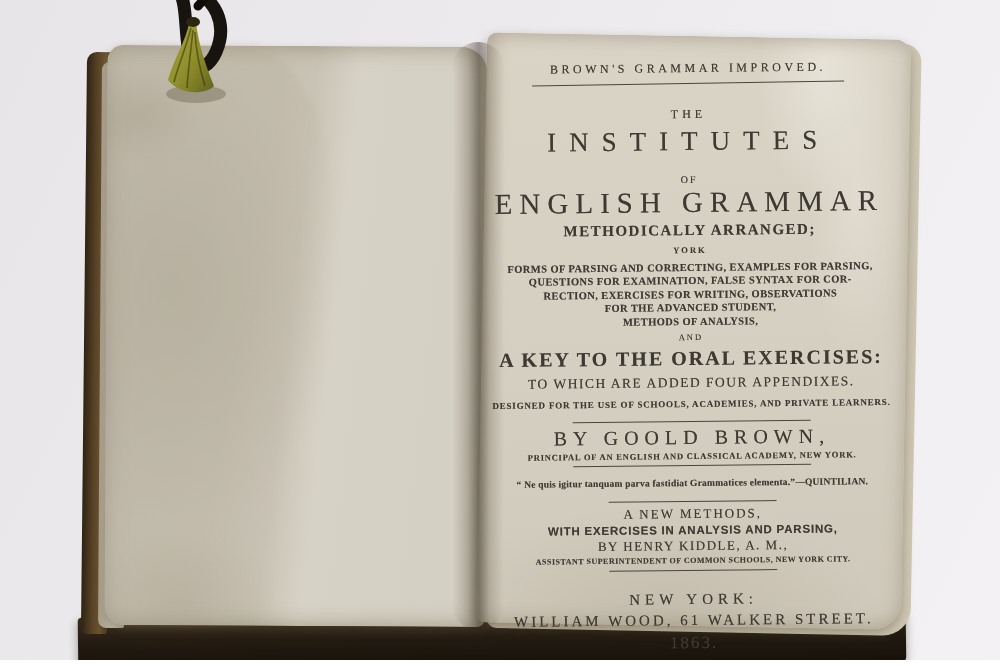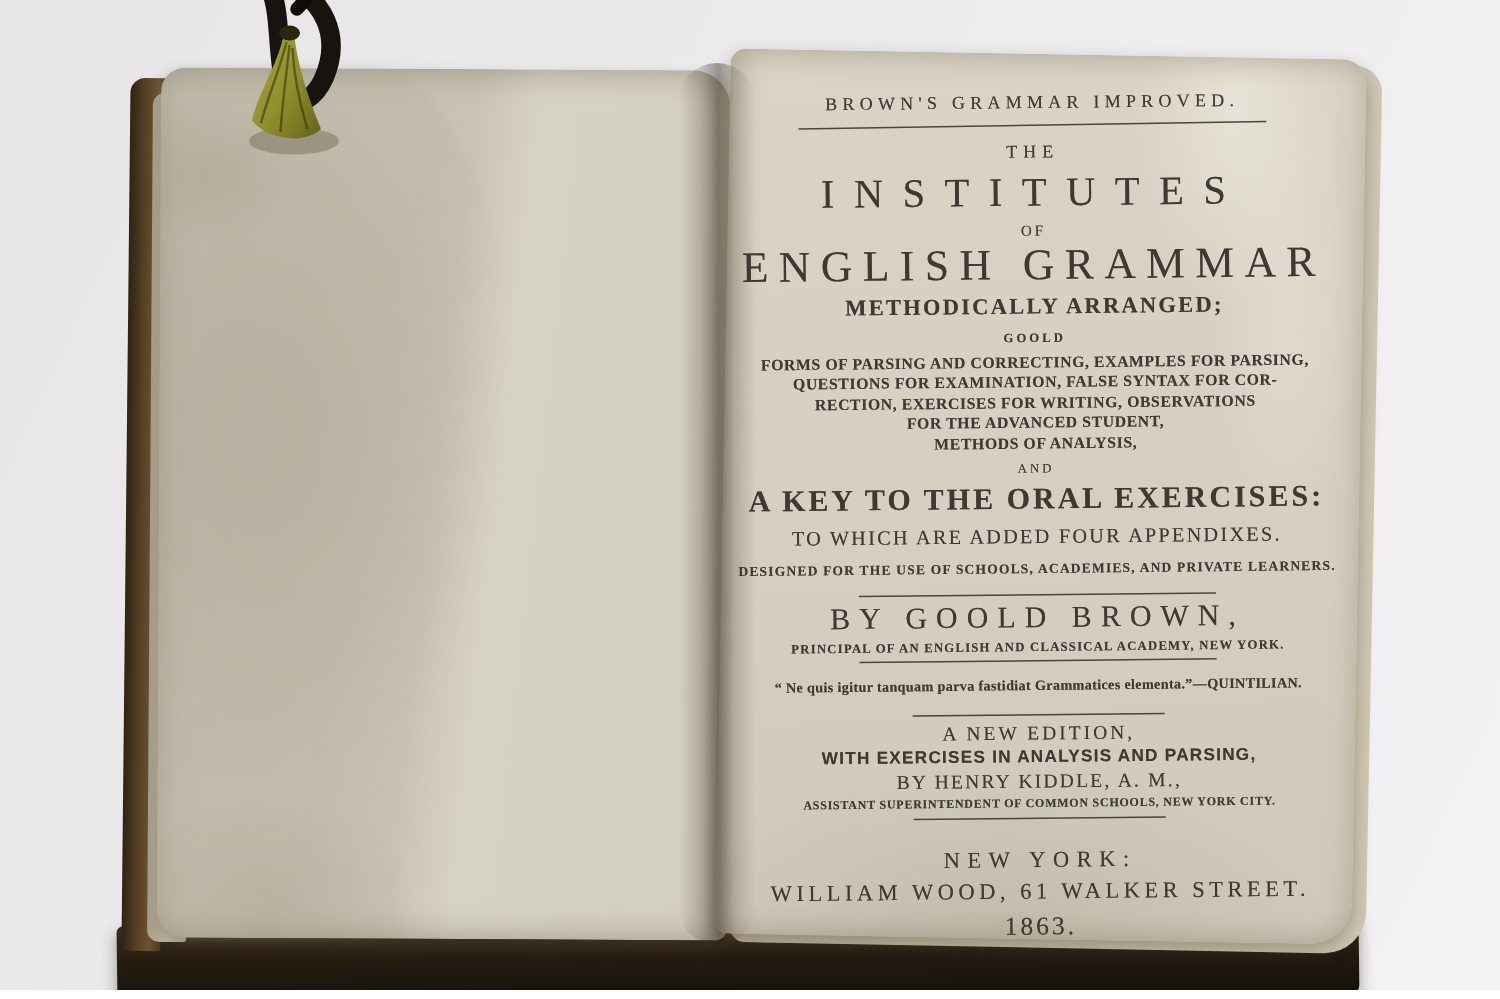--- a/index.html
+++ b/index.html
@@ -75,23 +75,23 @@
   .titleblock{
     position:absolute;left:498px;top:56px;width:386px;
     display:flex;flex-direction:column;align-items:center;
     transform:rotate(-0.6deg);
     color:#3e3a33;
   }
   .tp{white-space:nowrap;line-height:1.12;text-shadow:0 0 .4px rgba(62,58,51,.55);}
   .rule{background:#4a453c;height:1px;}
   .l-header{font-size:12px;letter-spacing:3.5px;margin-top:6px;}
   .rule-1{width:312px;margin-top:8px;transform:rotate(-0.3deg);}
-  .l-the{font-size:12px;letter-spacing:4px;margin-top:11px;}
+  .l-the{font-size:12px;letter-spacing:4px;margin-top:24px;}
   .l-institutes{font-size:27px;letter-spacing:13px;margin-top:4px;}
-  .l-of{font-size:10px;letter-spacing:2px;margin-top:6px;}
+  .l-of{font-size:10px;letter-spacing:2px;margin-top:18px;}
   .l-english{font-size:29px;letter-spacing:7px;margin-top:1px;}
   .l-method{font-size:15px;font-weight:bold;letter-spacing:1.5px;margin-top:3px;}
   .l-with{font-size:8.5px;font-weight:bold;letter-spacing:2px;margin-top:7px;}
   .l-contents{font-size:10.5px;font-weight:bold;letter-spacing:.4px;line-height:13.4px;}
   .l-contents.first{margin-top:6px;}
   .l-and{font-size:8.5px;font-weight:normal;letter-spacing:2px;margin-top:5px;}
   .l-key{font-size:20px;font-weight:bold;letter-spacing:2px;margin-top:4px;}
   .l-appendix{font-size:13.5px;letter-spacing:1.5px;margin-top:6px;}
   .l-designed{font-size:9px;font-weight:bold;letter-spacing:.8px;margin-top:9px;}
   .rule-2{width:238px;margin-top:12px;}
@@ -145,37 +145,37 @@
   </div>
 
   <div class="titleblock">
     <div class="tp l-header">BROWN'S GRAMMAR IMPROVED.</div>
     <div class="rule rule-1"></div>
     <div class="tp l-the">THE</div>
     <div class="tp l-institutes">INSTITUTES</div>
     <div class="tp l-of">OF</div>
     <div class="tp l-english">ENGLISH GRAMMAR</div>
     <div class="tp l-method">METHODICALLY ARRANGED;</div>
-    <div class="tp l-with">GOOLD</div>
+    <div class="tp l-with">YORK</div>
     <div class="tp l-contents first">FORMS OF PARSING AND CORRECTING, EXAMPLES FOR PARSING,</div>
     <div class="tp l-contents">QUESTIONS FOR EXAMINATION, FALSE SYNTAX FOR COR-</div>
     <div class="tp l-contents">RECTION, EXERCISES FOR WRITING, OBSERVATIONS</div>
     <div class="tp l-contents">FOR THE ADVANCED STUDENT,</div>
     <div class="tp l-contents">METHODS OF ANALYSIS,</div>
     <div class="tp l-and">AND</div>
     <div class="tp l-key">A KEY TO THE ORAL EXERCISES:</div>
     <div class="tp l-appendix">TO WHICH ARE ADDED FOUR APPENDIXES.</div>
     <div class="tp l-designed">DESIGNED FOR THE USE OF SCHOOLS, ACADEMIES, AND PRIVATE LEARNERS.</div>
     <div class="rule rule-2"></div>
     <div class="tp l-author">BY GOOLD BROWN,</div>
     <div class="tp l-author-title">PRINCIPAL OF AN ENGLISH AND CLASSICAL ACADEMY, NEW YORK.</div>
     <div class="rule rule-3"></div>
     <div class="tp l-quote">“ Ne quis igitur tanquam parva fastidiat Grammatices elementa.”—QUINTILIAN.</div>
     <div class="rule rule-4"></div>
-    <div class="tp l-edition">A NEW EDITION,</div>
+    <div class="tp l-edition">A NEW METHODS,</div>
     <div class="tp l-edition2">WITH EXERCISES IN ANALYSIS AND PARSING,</div>
     <div class="tp l-editor">BY HENRY KIDDLE, A. M.,</div>
     <div class="tp l-editor-title">ASSISTANT SUPERINTENDENT OF COMMON SCHOOLS, NEW YORK CITY.</div>
     <div class="rule rule-5"></div>
     <div class="tp l-city">NEW YORK:</div>
     <div class="tp l-publisher">WILLIAM WOOD, 61 WALKER STREET.</div>
     <div class="tp l-year">1863.</div>
   </div>
 
 </div>

